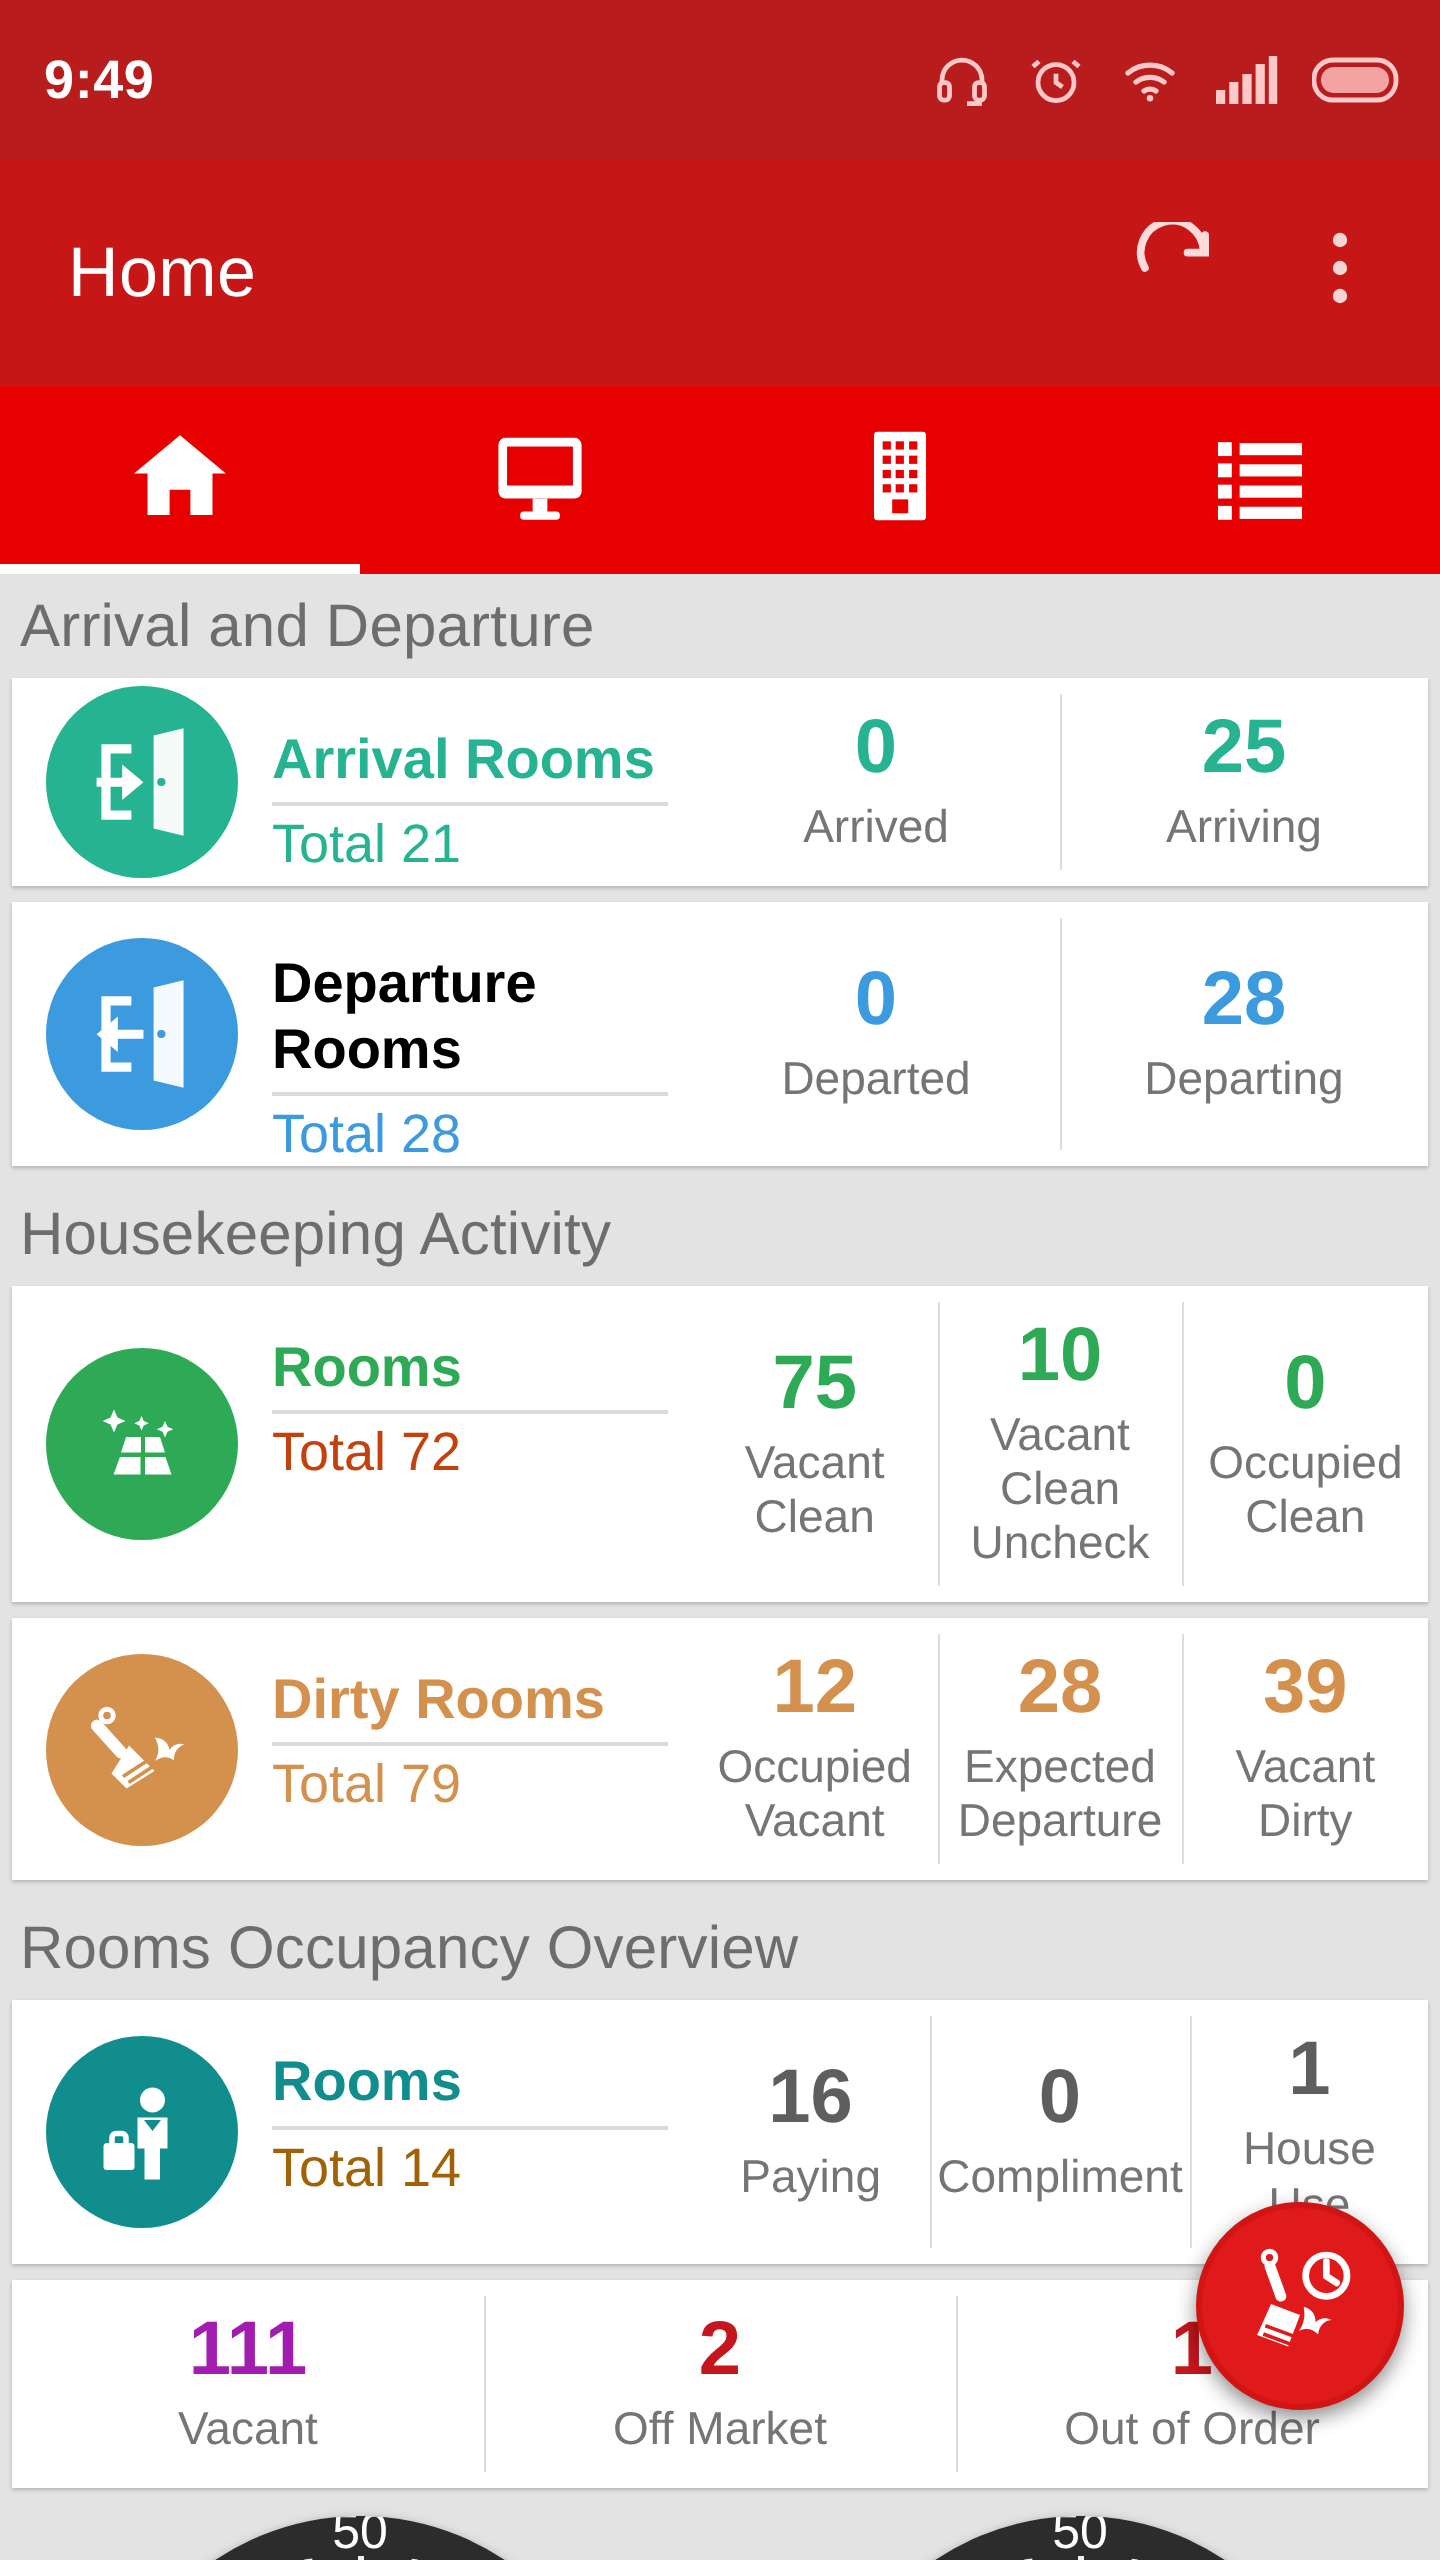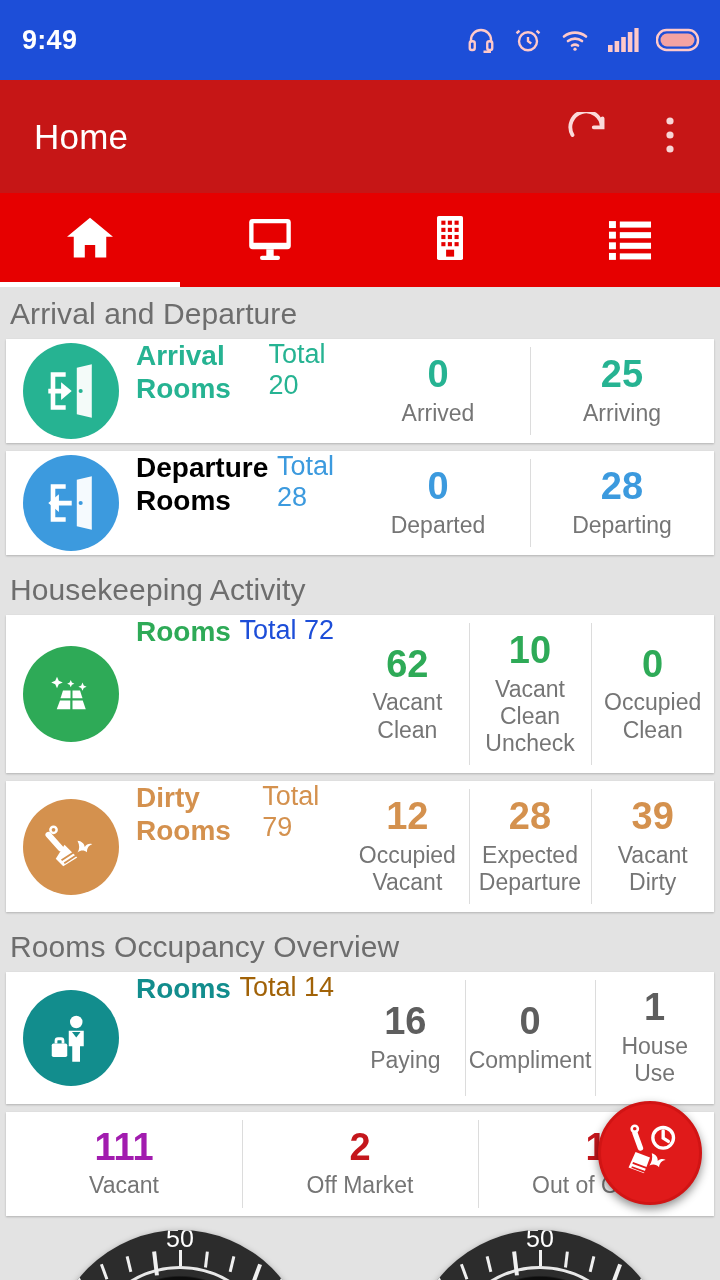--- a/index.html
+++ b/index.html
@@ -6,21 +6,21 @@
   html, body {
     width: 720px; height: 1280px;
     font-family: "Liberation Sans", sans-serif;
     background: #e3e3e3;
     overflow: hidden;
   }
   .phone { position: relative; width: 720px; height: 1280px; background: #e3e3e3; }
 
   
   .statusbar {
-    height: 80px; background: #1d4ed8;
+    height: 80px; background: #b91c1c;
     display: flex; align-items: center; justify-content: space-between;
     padding: 0 18px 0 22px;
   }
   .status-time { color: #fff; font-size: 27px; font-weight: 600; letter-spacing: .3px; }
   .status-icons { display: flex; align-items: center; gap: 17px; }
   .status-icons svg { display: block; }
 
   
   .appbar {
     height: 113px; background: #c61616;
@@ -53,22 +53,23 @@
   }
   .card-icon-wrap {
     width: 130px; display: flex; align-items: center; justify-content: center;
     flex: 0 0 130px;
   }
   .circle {
     width: 96px; height: 96px; border-radius: 50%;
     display: flex; align-items: center; justify-content: center;
   }
   .card-label {
-    flex: 0 0 210px; display: flex; flex-direction: row; justify-content: space-between;
+    flex: 0 0 210px; display: flex; flex-direction: column; justify-content: flex-start;
     padding-right: 12px;
+    margin-top: 24px;
   }
   .card-label .lbl-title { font-size: 28px; font-weight: bold; line-height: 1.18; }
   .card-label .rule { height: 2px; background: #dadada; margin: 5px 0 4px 0; }
   .card-label .lbl-total { font-size: 27px; font-weight: 400; }
 
   .stats { flex: 1; display: flex; align-items: stretch; }
   .stat {
     flex: 1; display: flex; flex-direction: column;
     align-items: center; justify-content: center;
     padding: 16px 4px; position: relative; text-align: center;
@@ -265,21 +266,21 @@
             <path d="M3.6 4.2h6.2v1.9H5.5v11.8h4.3v1.9H3.6z"></path>
             <path d="M2.6 11.1h5.3V8.4l4.4 3.65-4.4 3.65v-2.7H2.6z"></path>
             <path d="M14.4 2.4l6.2-1.5v22.2l-6.2-1.5z" opacity=".95"></path>
             <circle cx="16" cy="12" r=".85" fill="#26b392"></circle>
           </svg>
         </div>
       </div>
       <div class="card-label">
         <div class="lbl-title" style="color:#26b392">Arrival Rooms</div>
         <div class="rule"></div>
-        <div class="lbl-total" style="color:#26b392">Total 20</div>
+        <div class="lbl-total" style="color:#26b392">Total 21</div>
       </div>
       <div class="stats">
         <div class="stat">
           <div class="stat-value" style="color:#26b392">0</div>
           <div class="stat-label">Arrived</div>
         </div>
         <div class="stat">
           <div class="stat-value" style="color:#26b392">25</div>
           <div class="stat-label">Arriving</div>
         </div>
@@ -326,25 +327,25 @@
             <path d="M12.6 14.6h4.1l1.2 3.5h-5.3z"></path>
             <path d="M6.4 5.1l.7 1.6 1.6.7-1.6.7-.7 1.6-.7-1.6L4.1 7.4l1.6-.7z"></path>
             <path d="M11.9 6.4l.45 1 1 .45-1 .45-.45 1-.45-1-1-.45 1-.45z"></path>
             <path d="M16.6 7.4l.5 1.15 1.15.5-1.15.5-.5 1.15-.5-1.15-1.15-.5 1.15-.5z"></path>
           </svg>
         </div>
       </div>
       <div class="card-label">
         <div class="lbl-title" style="color:#2eaa57">Rooms</div>
         <div class="rule"></div>
-        <div class="lbl-total" style="color:#1d4ed8">Total 72</div>
+        <div class="lbl-total" style="color:#c2410c">Total 72</div>
       </div>
       <div class="stats">
         <div class="stat">
-          <div class="stat-value" style="color:#2eaa57">62</div>
+          <div class="stat-value" style="color:#2eaa57">75</div>
           <div class="stat-label">Vacant Clean</div>
         </div>
         <div class="stat">
           <div class="stat-value" style="color:#2eaa57">10</div>
           <div class="stat-label">Vacant Clean Uncheck</div>
         </div>
         <div class="stat">
           <div class="stat-value" style="color:#2eaa57">0</div>
           <div class="stat-label">Occupied Clean</div>
         </div>

